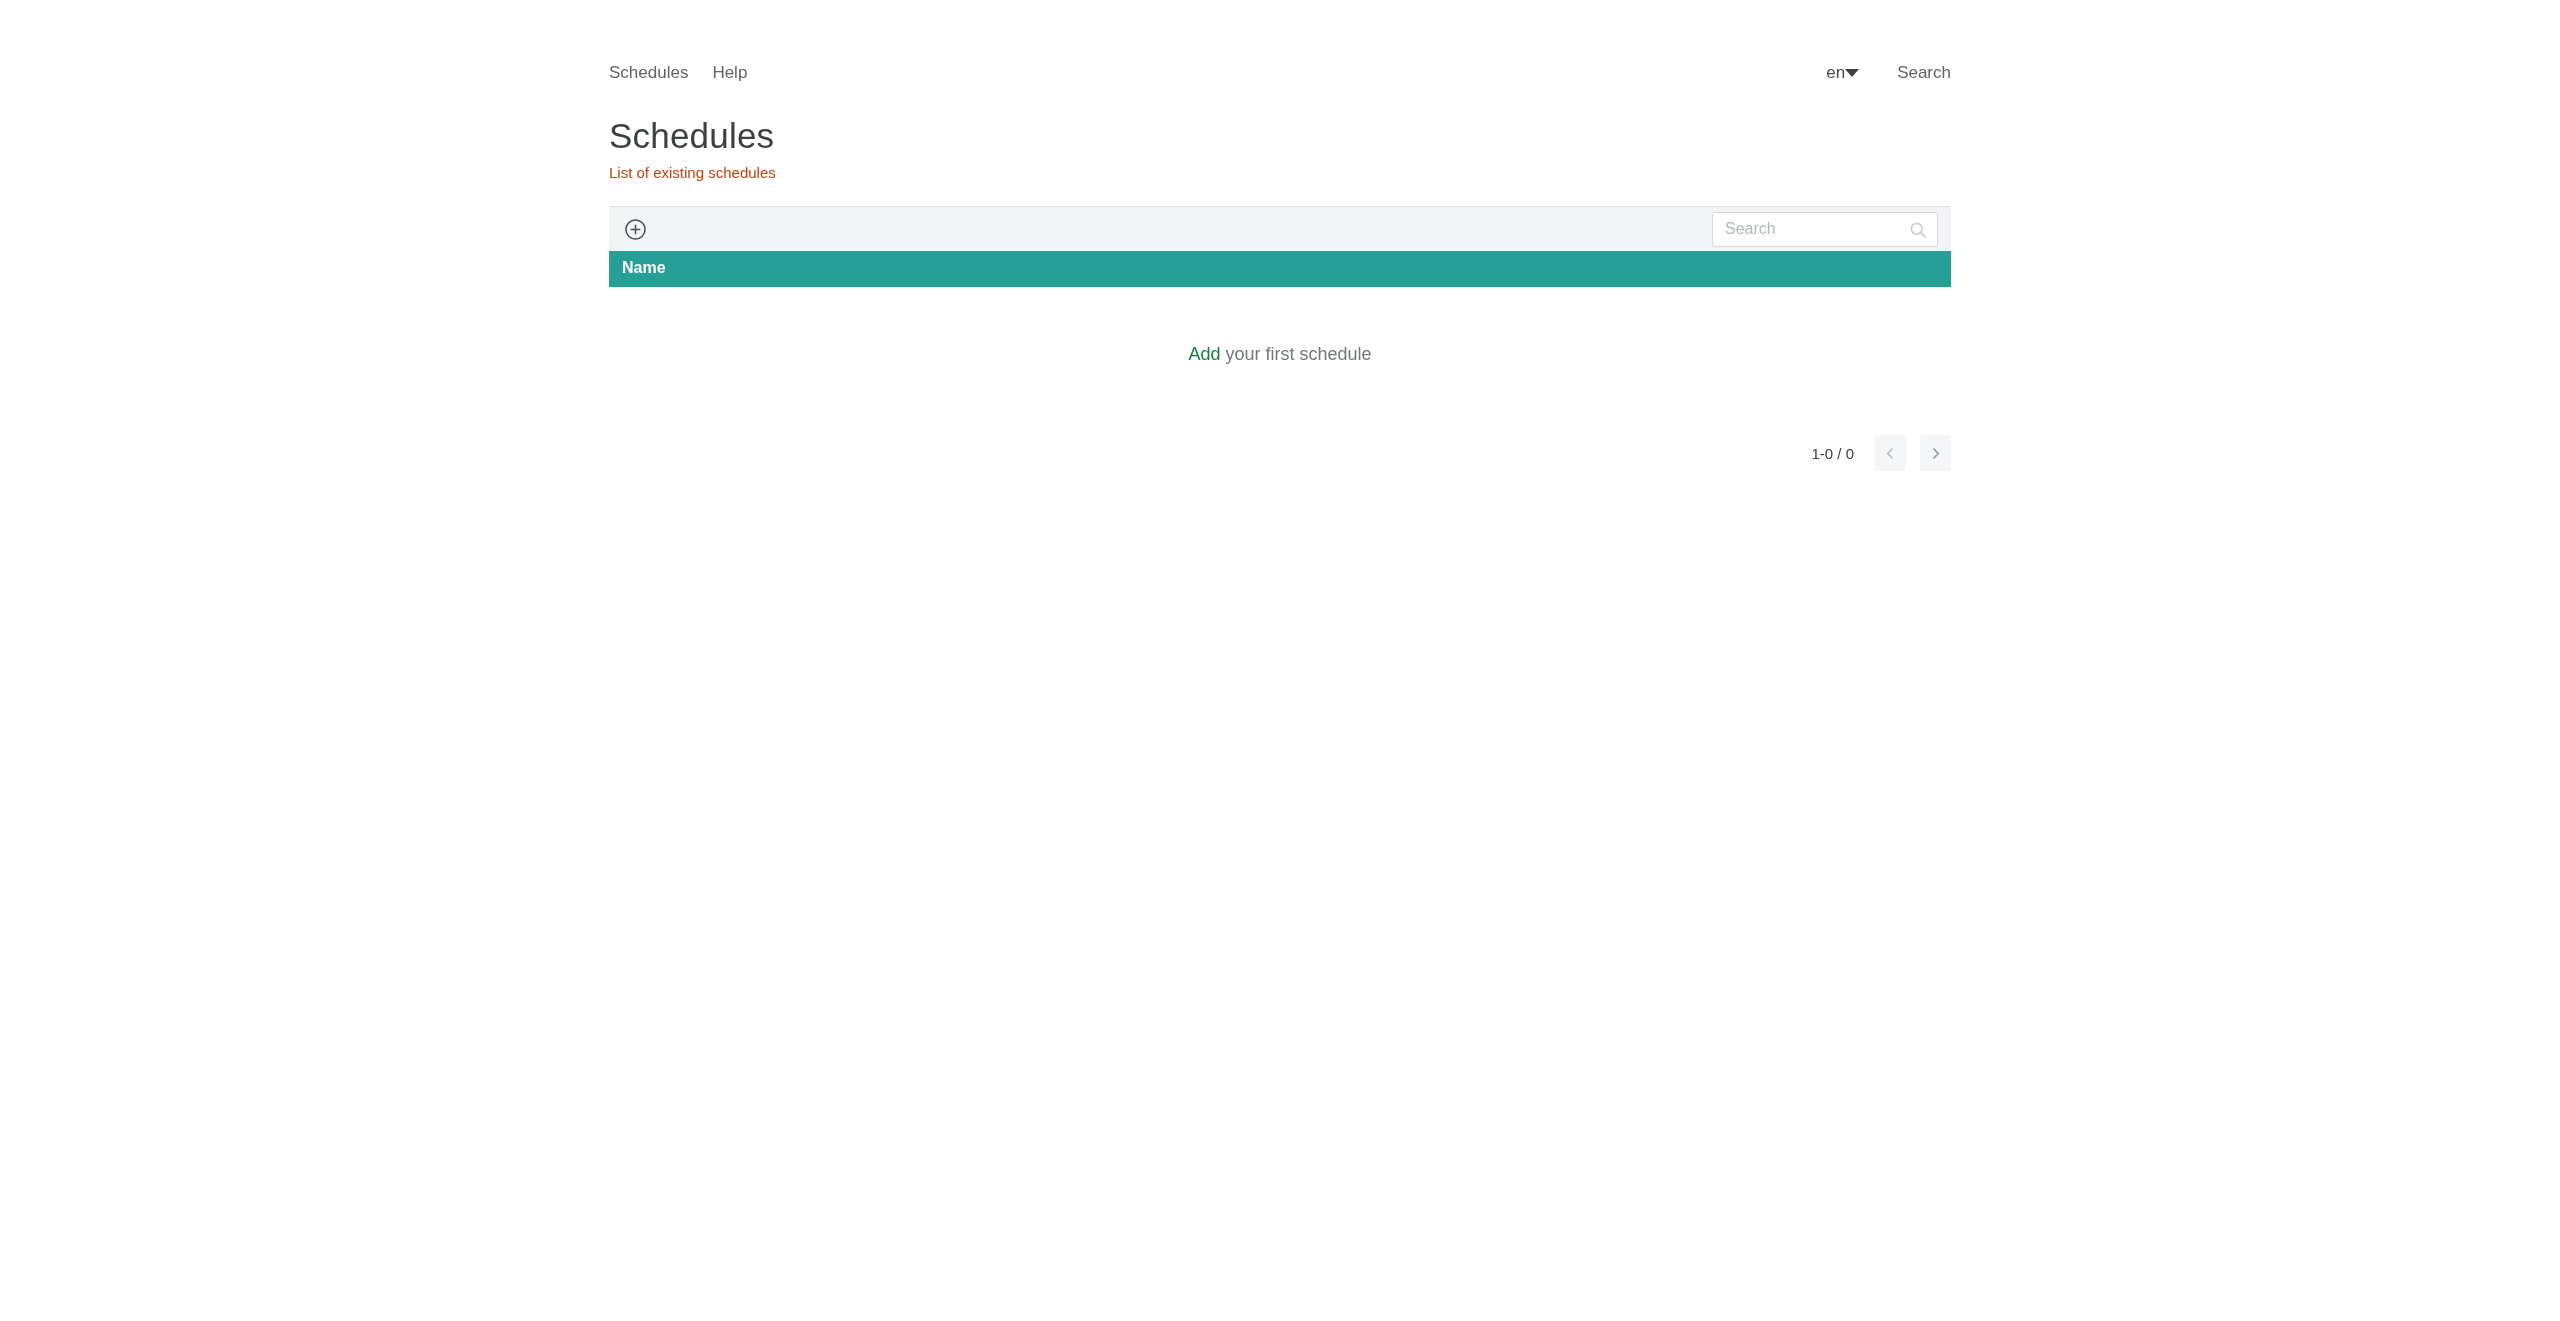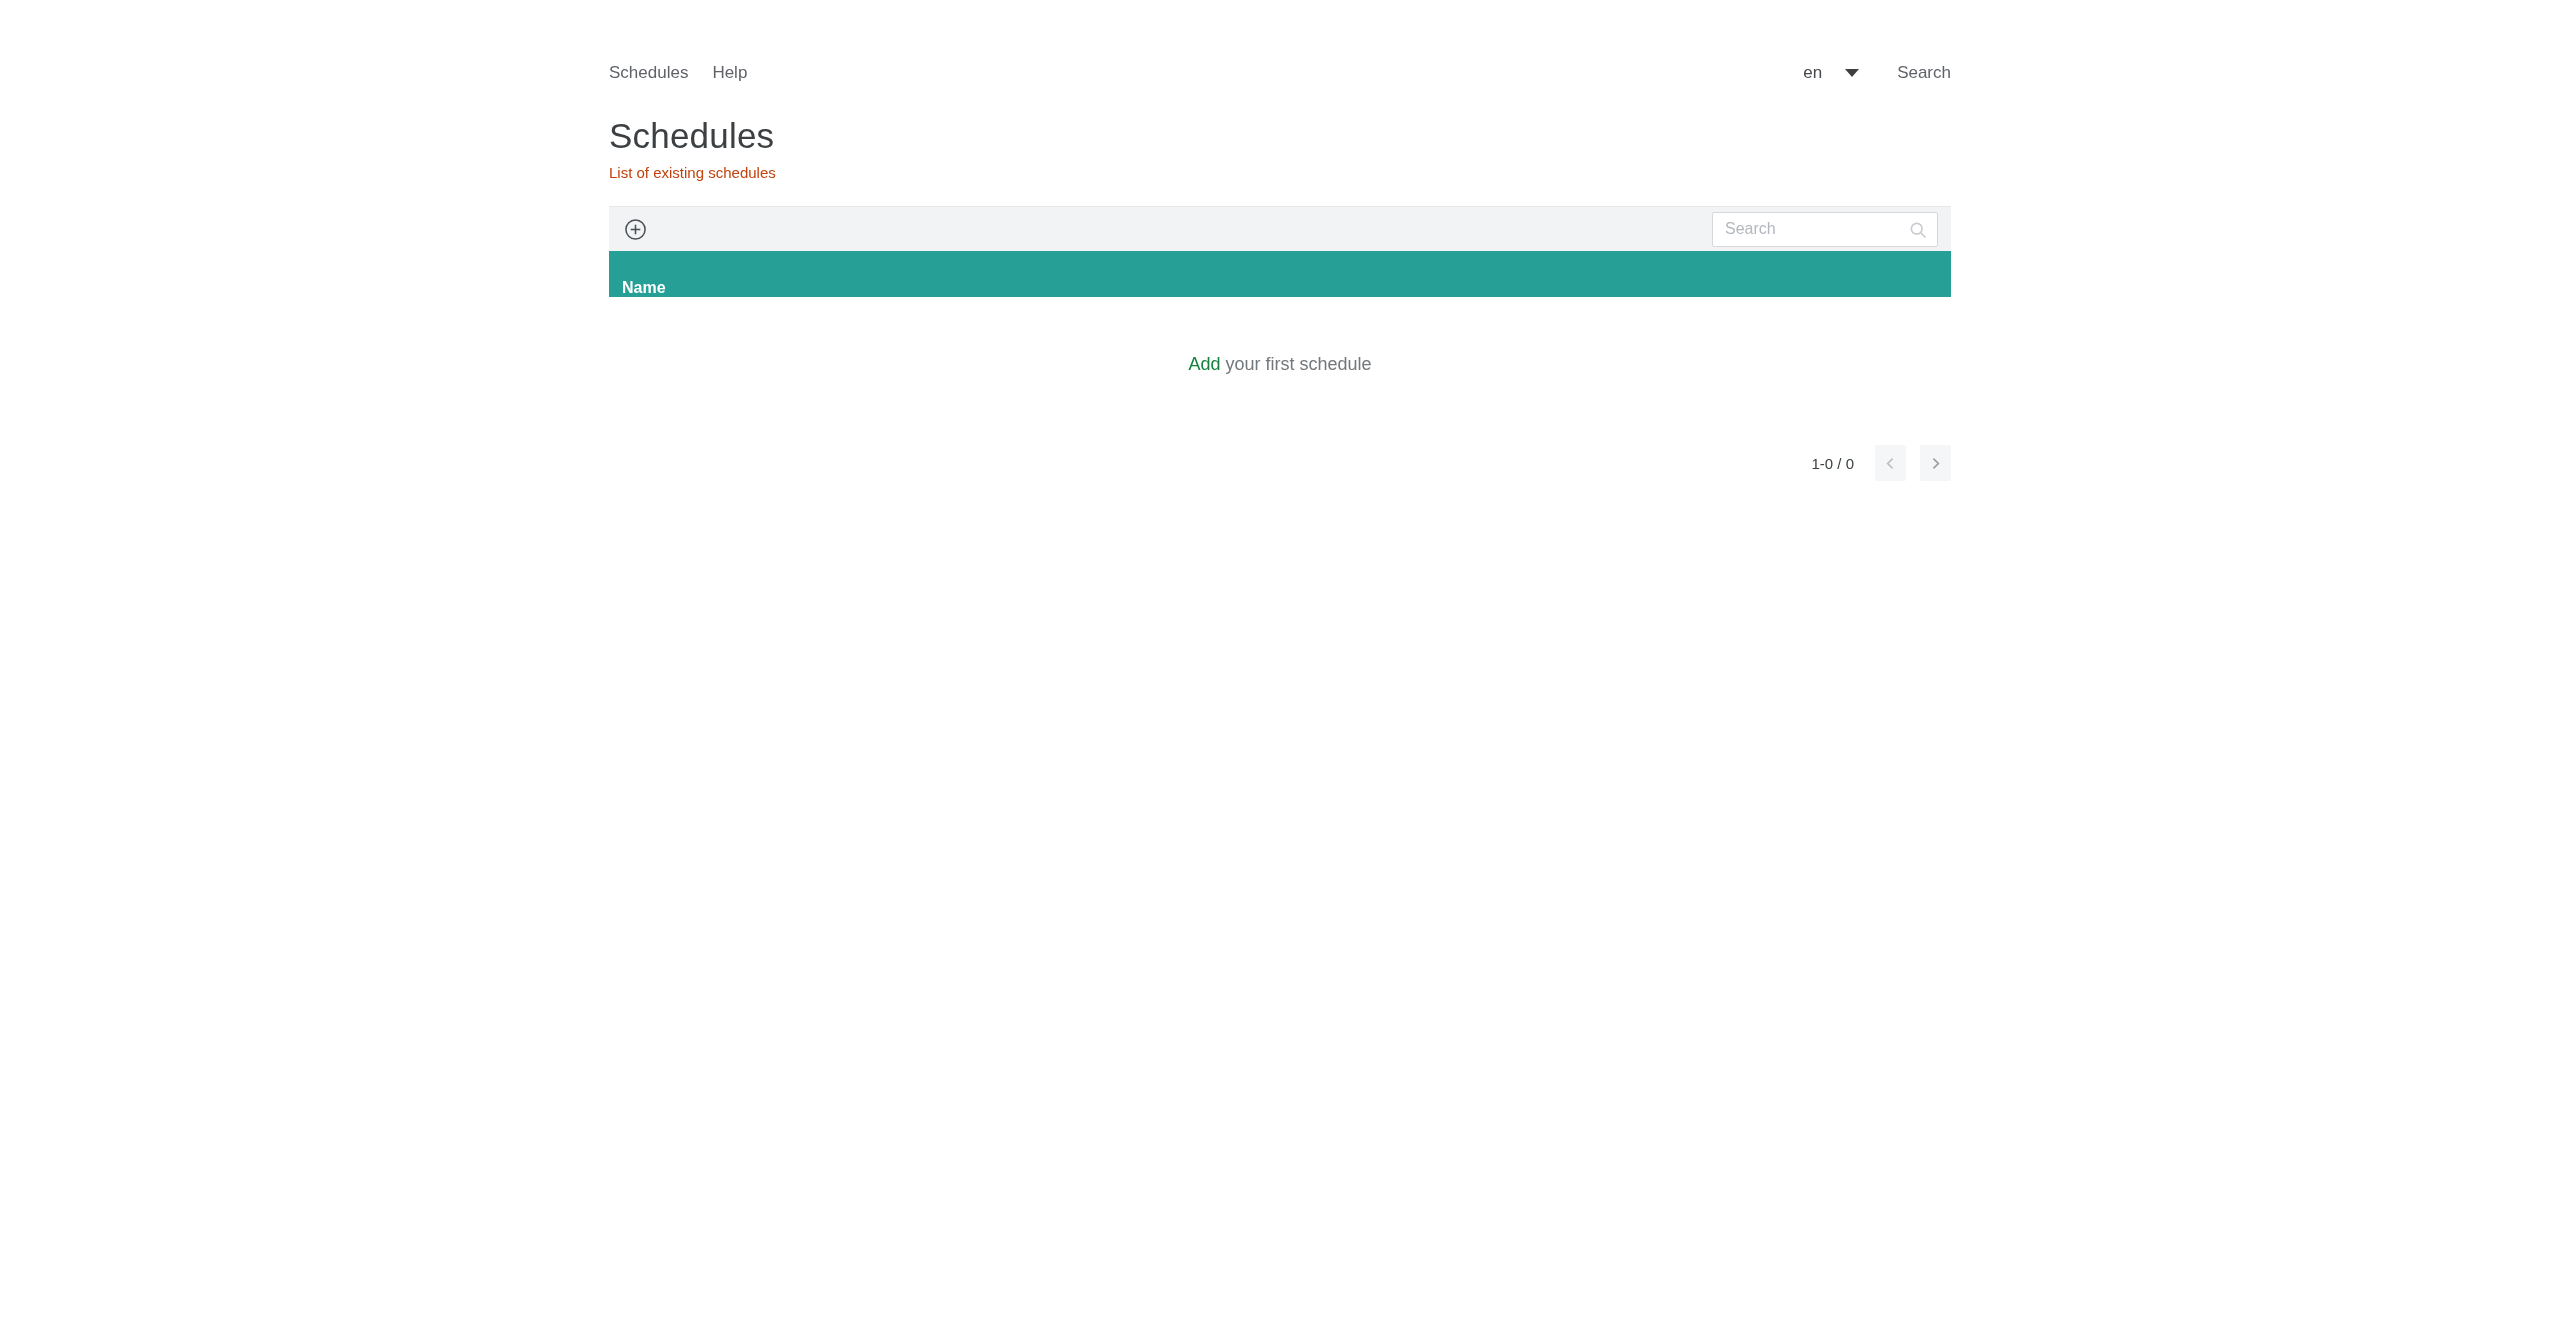--- a/index.html
+++ b/index.html
@@ -15,21 +15,21 @@
   
   .topnav {
     display: flex; justify-content: space-between; align-items: center;
     margin-top: 56px; height: 34px;
   }
   .topnav-left { display: flex; align-items: center; gap: 24px; }
   .topnav-right { display: flex; align-items: center; gap: 38px; }
   .nav-link {
     font-size: 17px; color: #5f6368; cursor: pointer; text-decoration: none;
   }
-  .lang-select { display: flex; align-items: center; gap: 23px; cursor: pointer; }
+  .lang-select { display: flex; align-items: center; gap: 0; cursor: pointer; }
   .lang-value { font-size: 17px; color: #46494d; }
   .caret-down {
     width: 0; height: 0;
     border-left: 7px solid transparent;
     border-right: 7px solid transparent;
     border-top: 8px solid #3c4043;
   }
 
   
   .page-title {
@@ -67,23 +67,23 @@
     padding: 0 36px 0 12px;
   }
   .search-box input::placeholder { color: #b2b8be; }
   .search-icon {
     position: absolute; right: 9px; top: 7px; pointer-events: none;
     display: flex;
   }
 
   
   .table-header {
-    height: 46px; background: #26a096; color: #ffffff;
-    display: flex; align-items: flex-end;
-    padding: 0 13px;
+    height: 36px; background: #26a096; color: #ffffff;
+    display: flex; align-items: flex-start;
+    padding: 8px 13px;
     font-size: 16px; font-weight: 700;
   }
 
   
   .empty-state {
     margin-top: 57px;
     text-align: center;
     font-size: 18px; color: #72777b;
   }
   .empty-state a {

